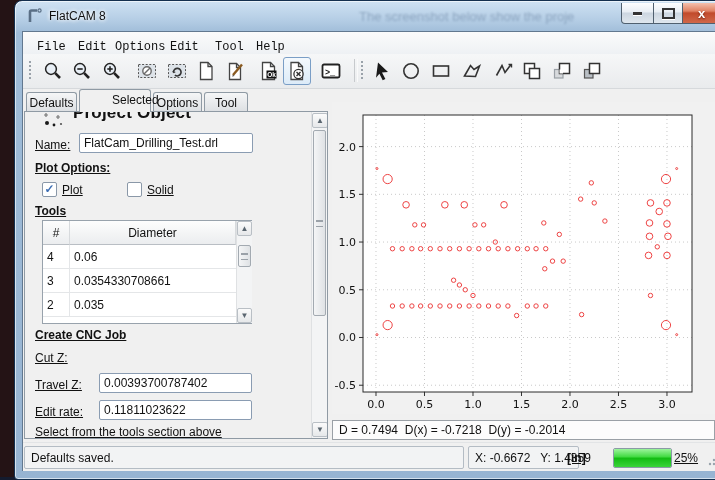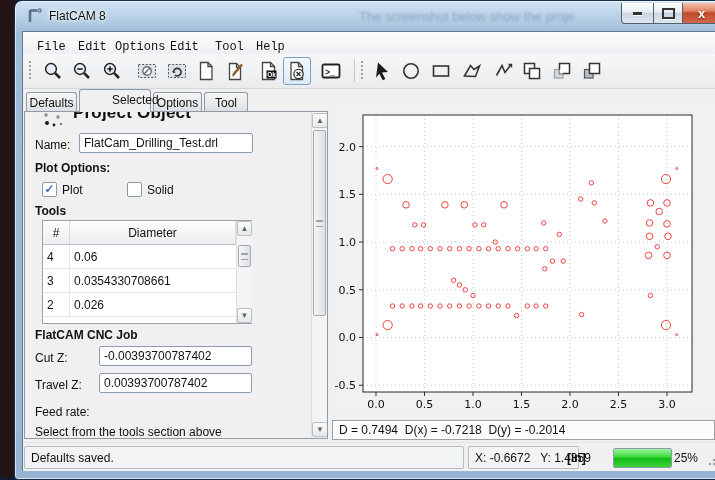--- a/index.html
+++ b/index.html
@@ -52,21 +52,21 @@
   #tabbar{left:0;top:56px;width:695px;height:24px;}
   .tab{position:absolute;box-sizing:border-box;border:1px solid #8f9aa4;border-bottom:none;
        border-radius:3px 3px 0 0;text-align:center;
        background:linear-gradient(#f5f6f7,#dcdfe2);padding-top:3px;}
   .tab.active{background:#f0f0f0;z-index:3;font-weight:400;padding-left:32px;}
   
   #panel{left:1px;top:79px;width:304px;height:328px;background:#f0f0f0;border:1px solid #8f9aa4;
          box-sizing:border-box;overflow:hidden;z-index:2;}
   #obj-heading{left:48px;top:-9px;font-size:17px;font-weight:bold;letter-spacing:.2px;}
   #obj-icon{left:16px;top:-3px;width:24px;height:22px;}
-  .lbl{position:absolute;}
+  .lbl{position:absolute;text-decoration:underline;}
   .bold{font-weight:bold;}
   .tinput{position:absolute;box-sizing:border-box;height:20px;background:#fff;
           border:1px solid #8a9cb2;border-radius:2px;font:12px "Liberation Sans",sans-serif;
           padding:0 4px;color:#111;}
   .cbx{position:absolute;width:13px;height:13px;background:#fff;border:1px solid #8a98a8;
        border-radius:2px;color:#3c6eb4;font-weight:bold;font-size:12px;line-height:12px;
        text-align:center;}
   
   #tools-table{left:17px;top:108px;width:210px;height:104px;background:#fff;
                border:1px solid #98a2ac;box-sizing:border-box;}
@@ -304,40 +304,40 @@
             <span class="td-dia">0.06</span>
           </div>
           <div class="trow" style="left:0;top:48px;width:193px">
             <span class="tcol-line"></span>
             <span class="td-num">3</span>
             <span class="td-dia">0.0354330708661</span>
           </div>
           <div class="trow" style="left:0;top:72px;width:193px">
             <span class="tcol-line"></span>
             <span class="td-num">2</span>
-            <span class="td-dia">0.026</span>
+            <span class="td-dia">0.035</span>
           </div>
           <div class="sb-track" style="left:193px;top:0;width:15px;height:102px">
             <div class="sb-btn" style="top:0">▲</div>
             <div class="sb-thumb" style="top:24px;height:22px">
                 <span class="sb-grip"></span>
               </div>
             <div class="sb-btn" style="bottom:0">▼</div>
           </div>
         </div>
 
-        <span class="lbl bold" style="left:10px;top:216px">FlatCAM CNC Job</span>
+        <span class="lbl bold" style="left:10px;top:216px">Create CNC Job</span>
 
         <span class="lbl" style="left:10px;top:239px">Cut Z:</span>
-        <input class="tinput" style="left: 74px; top: 234px; width: 153px;" readonly="" value="-0.00393700787402">
 
         <span class="lbl" style="left:10px;top:266px">Travel Z:</span>
         <input class="tinput" style="left: 74px; top: 261px; width: 153px;" readonly="" value="0.00393700787402">
 
-        <span class="lbl" style="left:10px;top:293px">Feed rate:</span>
+        <span class="lbl" style="left:10px;top:293px">Edit rate:</span>
+        <input class="tinput" style="left: 74px; top: 288px; width: 153px;" readonly="" value="0.11811023622">
 
         <span class="lbl" style="left:10px;top:313px">Select from the tools section above</span>
 
         <div class="sb-track" style="left:286px;top:0;width:16px;height:326px">
           <div class="sb-btn" style="top:1px">▲</div>
           <div class="sb-thumb" style="top:18px;height:186px">
               <span class="sb-grip"></span>
             </div>
           <div class="sb-btn" style="bottom:1px">▼</div>
         </div>

